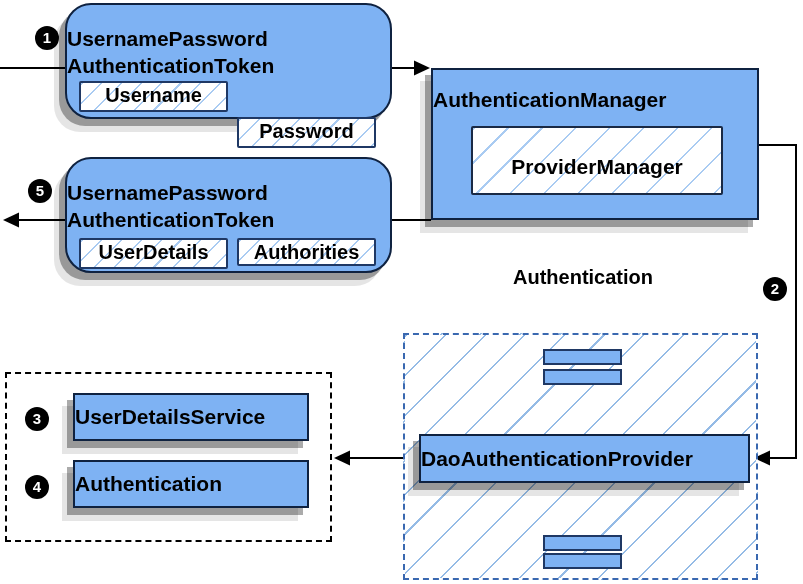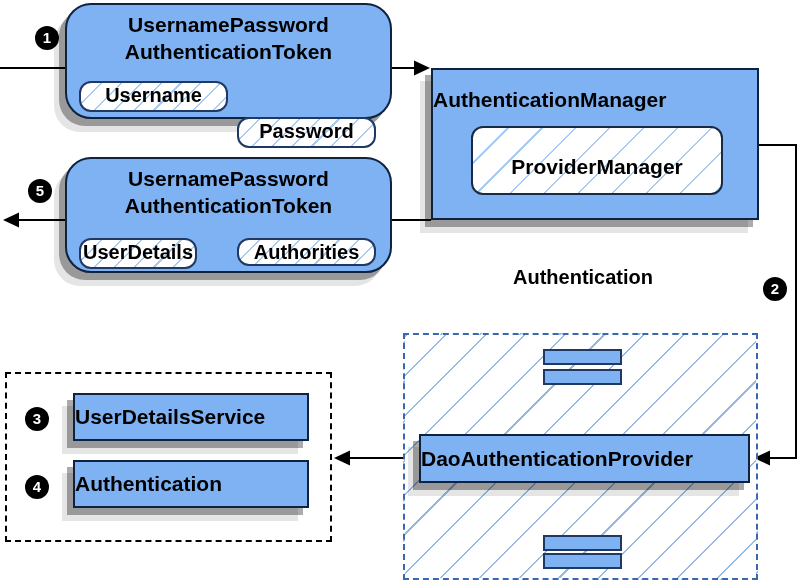--- a/index.html
+++ b/index.html
@@ -16,30 +16,30 @@
   .node{position:absolute;z-index:2;box-sizing:border-box;}
   .bluebox{
     background:#7EB2F3;
     border:2.5px solid #0F2240;
   }
   .shadow2{
     box-shadow:-6px 7px 0 rgba(0,0,0,0.33), -11px 13px 0 rgba(0,0,0,0.10);
   }
   .rounded{border-radius:26px;}
   .token-title{
-    text-align:center;
+    text-align:left;
     font-size:21px;
     line-height:27px;
-    padding-top:6px;
+    padding-top:20px;
   }
   .field{
     position:absolute;
     box-sizing:border-box;
     border:2.5px solid #1F3864;
-    border-radius:12px;
+    border-radius:2px;
     text-align:center;
     font-size:20px;
     line-height:25px;
     background-color:#fff;
     background-image:repeating-linear-gradient(135deg,#A9CBF2 0,#A9CBF2 1.5px,transparent 1.5px,transparent 14px);
   }
   .hatch-md{
     background-color:#fff;
     background-image:repeating-linear-gradient(135deg,#A9CBF2 0,#A9CBF2 1.5px,transparent 1.5px,transparent 24px);
   }
@@ -122,21 +122,21 @@
   <div class="node bluebox shadow2" style="left:431px;top:68px;width:328px;height:152px;">
     <div class="rectlabel" style="margin-top:18px;">AuthenticationManager</div>
     <div class="field hatch-md" style="left:38px;top:56px;width:252px;height:69px;font-size:21px;line-height:78px;border-width:2px;border-color:#1a2a45;">ProviderManager</div>
   </div>
 
   <div class="node bluebox rounded shadow2" style="left:65px;top:157px;width:327px;height:116px;">
     <div class="token-title">
       <div>UsernamePassword</div>
       <div>AuthenticationToken</div>
     </div>
-    <div class="field" style="left:12px;top:79px;width:118px;height:31px;">UserDetails</div>
+    <div class="field" style="left:12px;top:79px;width:149px;height:31px;">UserDetails</div>
     <div class="field" style="left:170px;top:79px;width:139px;height:28px;">Authorities</div>
   </div>
 
   <div class="group-label" style="left:483px;top:266px;width:200px;">
     <div>Authentication</div>
   </div>
 
   <div class="dashed-group hatch-lg" style="left:403px;top:333px;width:355px;height:247px;"></div>
 
   <div class="bar" style="left:543px;top:349px;"></div>

